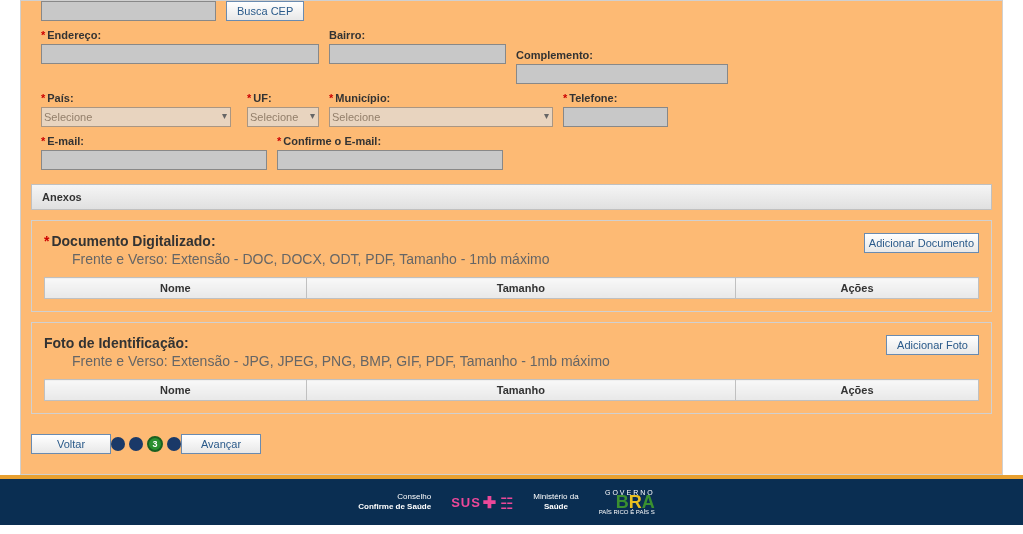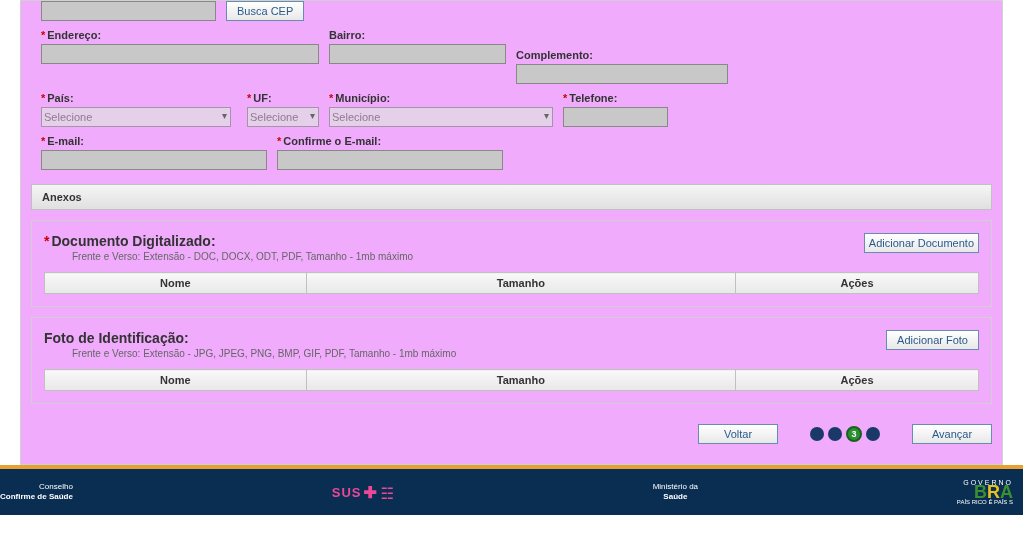--- a/index.html
+++ b/index.html
@@ -1,19 +1,19 @@
 <!DOCTYPE html>
 <html><head>
   <meta charset="utf-8">
   <style>
     * { box-sizing: border-box; margin: 0; padding: 0; }
     body { font-family: Arial, sans-serif; font-size: 11px; background: #fff; width: 1023px; }
     
     .page-wrapper { background: #fff; padding: 0 20px; }
-    .main-panel { background: #f0abfc; border: 1px solid #d0d0d0; padding: 0 10px 10px 10px; margin: 0 auto; width: 100%; }
+    .main-panel { background: #fdba74; border: 1px solid #d0d0d0; padding: 0 10px 10px 10px; margin: 0 auto; width: 100%; }
     
     .form-row { display: flex; gap: 10px; padding: 4px 10px; }
     .first-row { align-items: flex-end; padding-top: 0; }
     
     .field { display: flex; flex-direction: column; }
     .field label { color: #333; font-weight: bold; margin-bottom: 3px; font-size: 11px; }
     .required { color: #c00; margin-right: 2px; }
     
     input[type="text"] { background: #c8c8c8; border: 1px solid #888; height: 20px; padding: 2px 4px; font-size: 11px; }
     input[type="text"]:disabled { background: #c8c8c8; color: #666; }
@@ -22,33 +22,33 @@
     select { background: #e0e0e0; border: 1px solid #888; height: 20px; padding: 1px 2px; font-size: 11px; color: #666; width: 100%; -webkit-appearance: none; appearance: none; }
     .select-wrap::after { content: "▾"; position: absolute; right: 4px; top: 3px; font-size: 10px; color: #666; pointer-events: none; }
     
     .btn { background: linear-gradient(#fff, #e8e8e8); border: 1px solid #6a8bb0; padding: 2px 10px; font-size: 11px; cursor: pointer; color: #2a5a8a; height: 20px; }
     
     .section-header { background: linear-gradient(#f5f5f5, #e0e0e0); border: 1px solid #c0c0c0; padding: 6px 10px; font-weight: bold; color: #333; margin: 10px 0 0 0; }
     
     .anexos-box { border: 1px solid #d0d0d0; padding: 12px; margin: 10px 0; }
     .anexo-header { display: flex; justify-content: space-between; align-items: flex-start; }
     .anexo-title { font-weight: bold; color: #333; font-size: 14px; }
-    .anexo-desc { color: #666; font-size: 10px; margin-top: 2px; padding-left: 28px; }
+    .anexo-desc { color: #666; font-size: 14px; margin-top: 2px; padding-left: 28px; }
     
     .table { width: 100%; border-collapse: collapse; margin-top: 10px; }
     .table th { background: linear-gradient(#f8f8f8, #e8e8e8); border: 1px solid #c0c0c0; padding: 4px; font-weight: bold; color: #333; text-align: center; font-size: 11px; }
     
-    .nav-row { display: flex; justify-content: flex-end; align-items: center; padding: 10px 0; gap: 32px; }
+    .nav-row { display: flex; justify-content: flex-start; align-items: center; padding: 10px 0; }
     .nav-btn { width: 80px; }
     
     .steps { display: flex; gap: 4px; align-items: center; }
     .step { width: 14px; height: 14px; border-radius: 50%; background: #1a3968; display: flex; align-items: center; justify-content: center; color: #fff; font-size: 9px; font-weight: bold; }
     .step.active { background: #2a9030; border: 2px solid #1a6020; width: 16px; height: 16px; }
     
-    .footer { background: #0a2e52; height: 50px; width: 100%; border-top: 4px solid #e8a030; position: relative; display: flex; justify-content: space-between; align-items: center; padding-right: 10px; gap: 20px; }
+    .footer { background: #0a2e52; height: 50px; width: 100%; border-top: 4px solid #e8a030; position: relative; display: flex; justify-content: center; align-items: center; padding-right: 10px; gap: 20px; }
     .footer-block { color: #fff; font-size: 8px; text-align: center; line-height: 1.2; }
     .footer-logo-cns { display: flex; flex-direction: column; align-items: flex-end; }
     .sus-logo { display: flex; align-items: center; color: #ec4899; font-weight: bold; font-size: 13px; letter-spacing: 1px; }
     .sus-plus { font-size: 16px; margin: 0 2px; }
     .brasil-logo { display: flex; align-items: center; gap: 4px; }
     .brasil-flag { display: flex; flex-direction: column; line-height: 0.7; font-size: 18px; font-weight: bold; }
     .flag-green { color: #3a9030; }
     .flag-yellow { color: #e8c020; }
     .brasil-txt { color: #fff; font-size: 6px; }
     .governo-txt { color: #fff; font-size: 7px; letter-spacing: 2px; }

